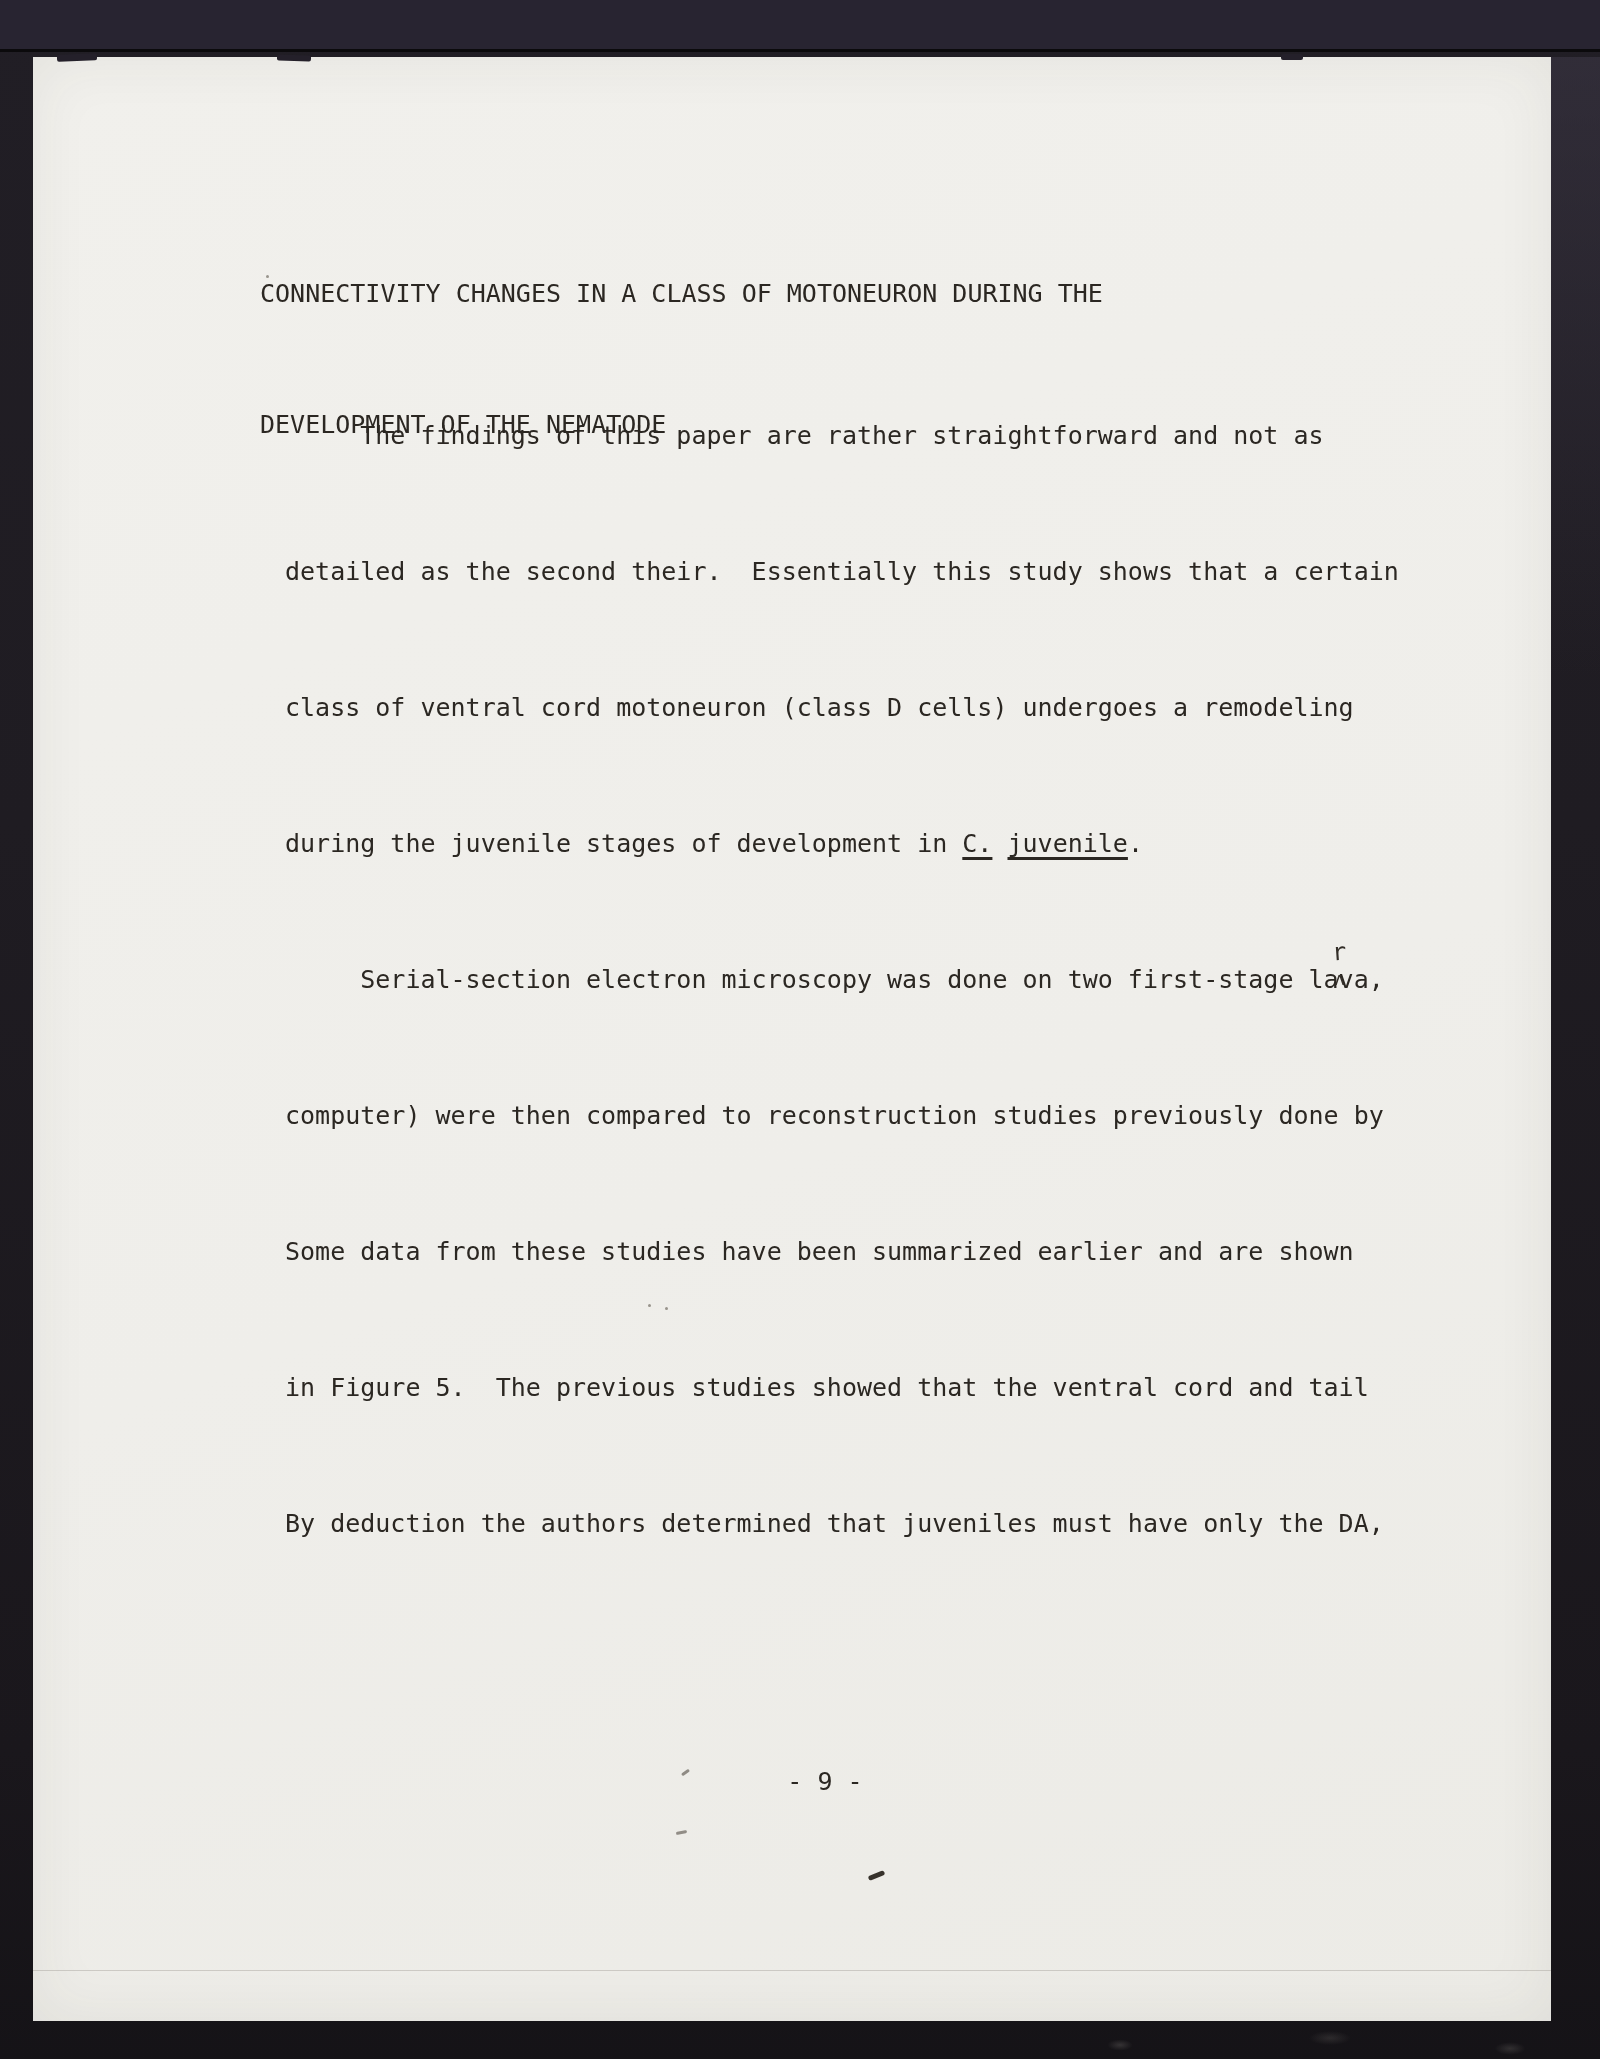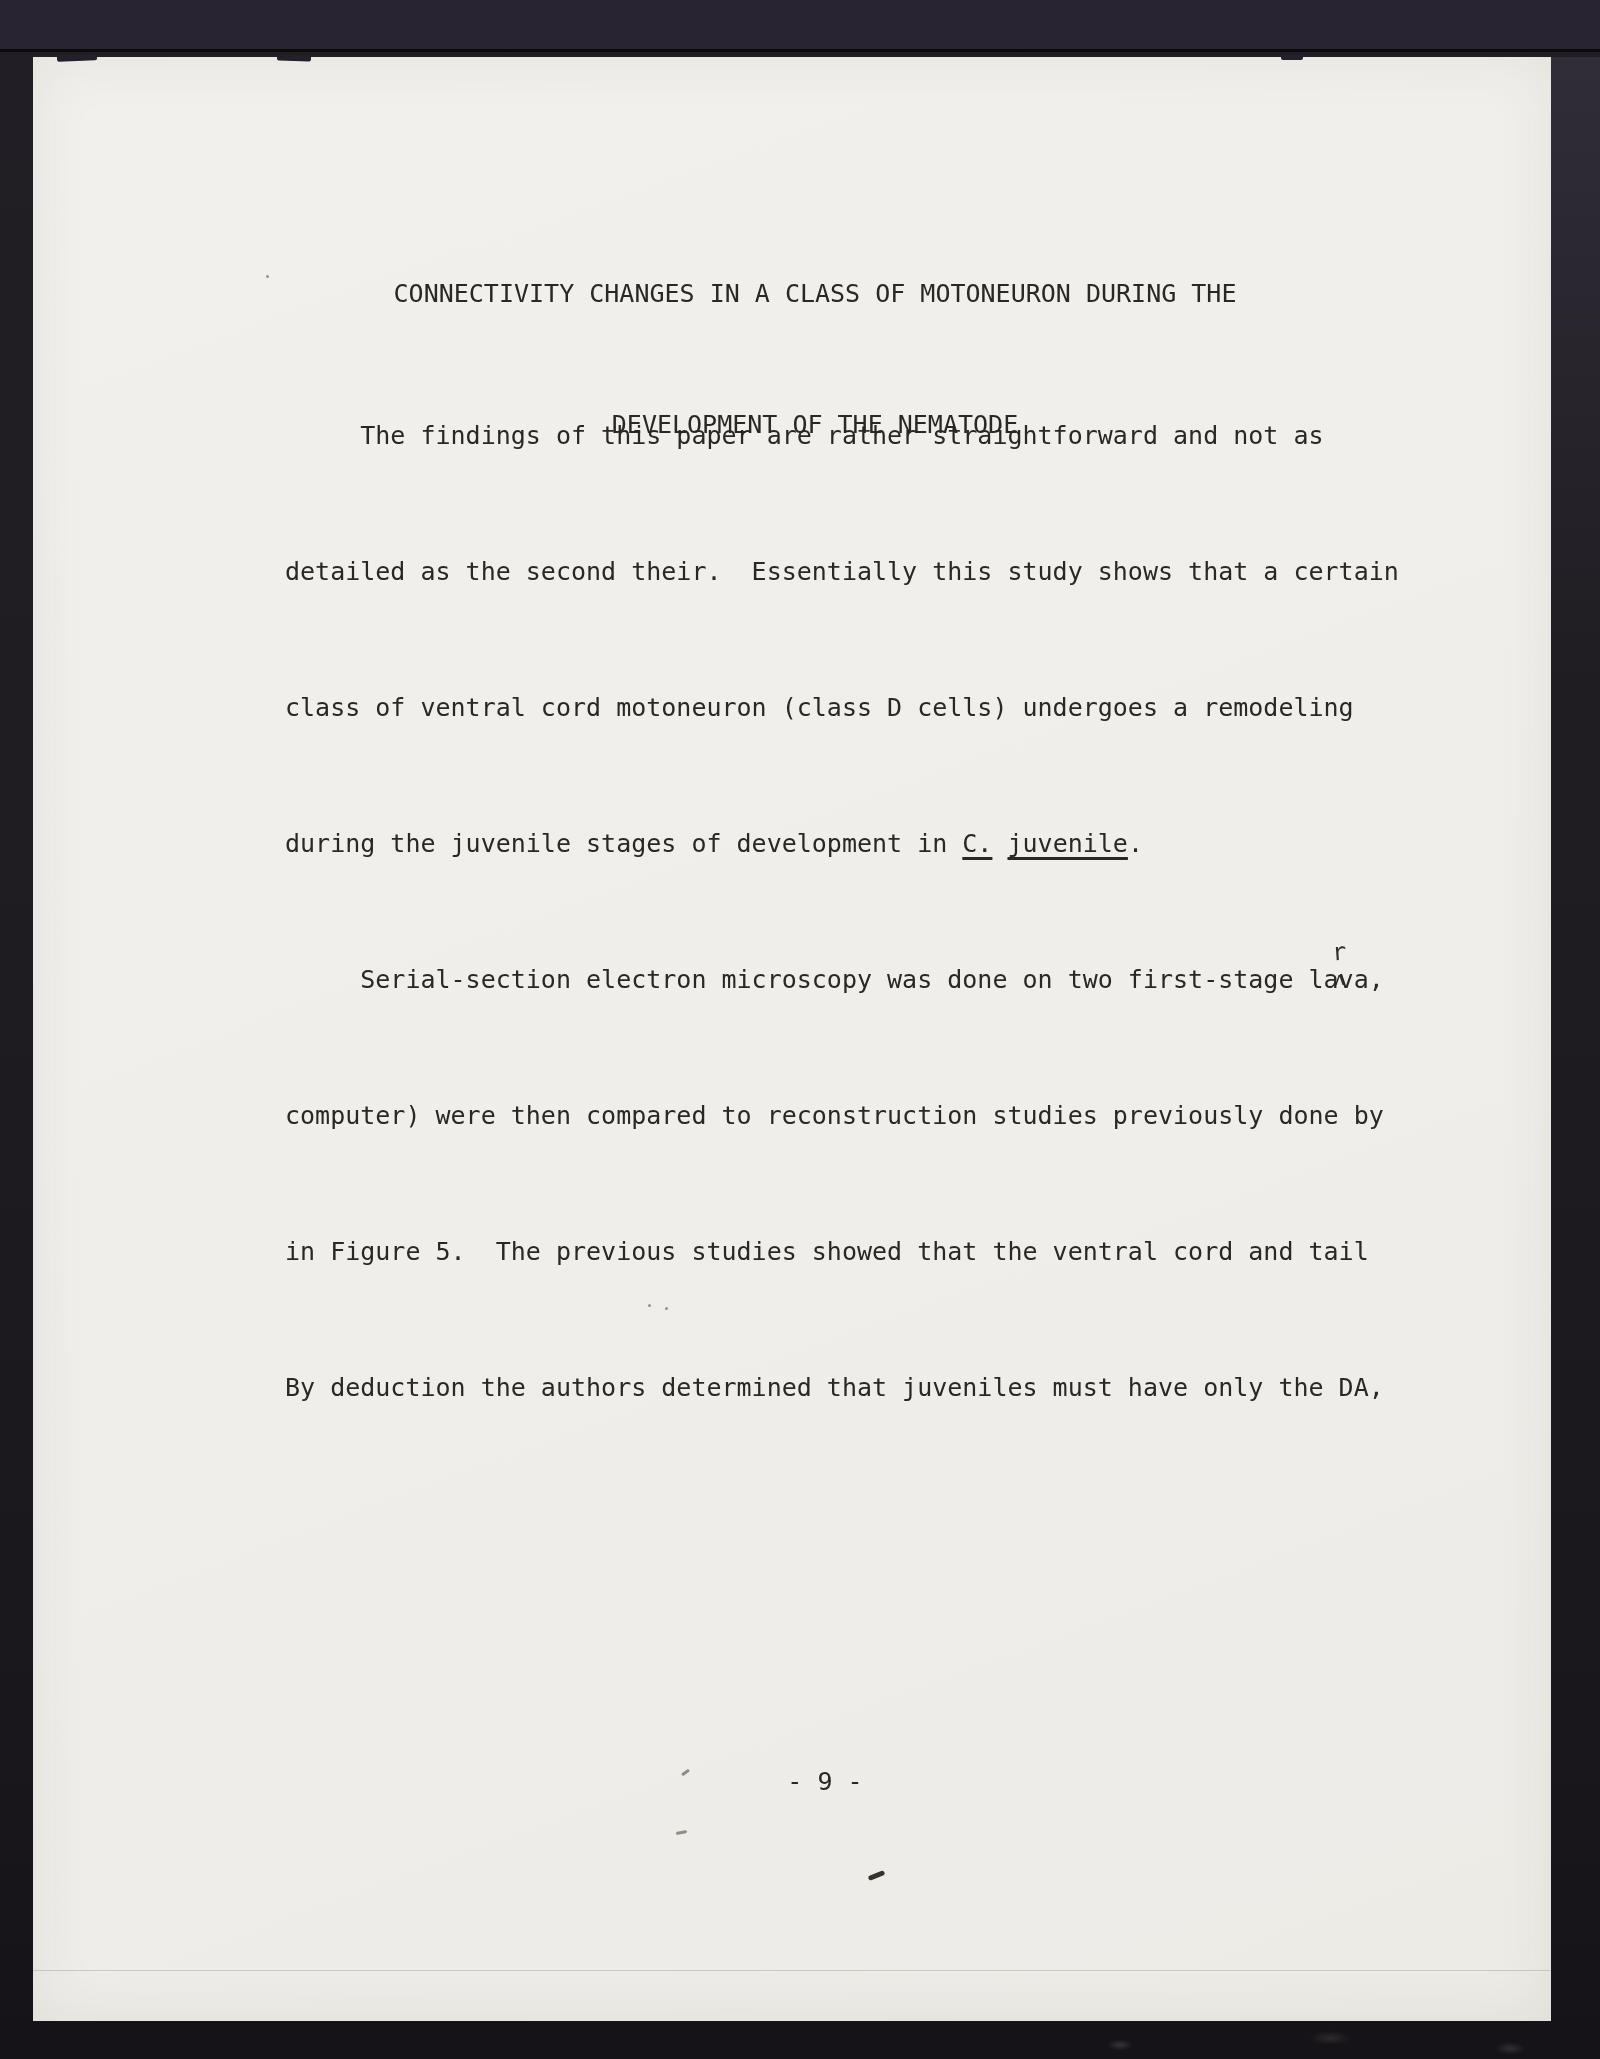--- a/index.html
+++ b/index.html
@@ -25,21 +25,21 @@
     box-shadow:inset 0 0 60px rgba(60,55,45,.07);
     color:#2b2722;
   }
   .notch{position:absolute;background:#24202a;border-radius:2px;}
   .notch.n1{left:24px;top:-3px;width:40px;height:7px;transform:rotate(-2deg);}
   .notch.n2{left:244px;top:-2px;width:34px;height:6px;transform:rotate(1.5deg);}
   .notch.n3{left:1248px;top:-3px;width:22px;height:6px;}
   .title-block{
     position:absolute;left:252px;top:128px;width:1110px;
     font-size:25px;line-height:43.5px;letter-spacing:0;
-    text-align:center;white-space:pre;transform:translateX(-25px);
+    white-space:pre;transform:translateX(-25px);
   }
   .body-block{
     position:absolute;left:252px;top:265px;width:1180px;
     font-size:25px;line-height:45.35px;letter-spacing:0;
     white-space:pre;
   }
   .line{white-space:pre;}
   .ul{
     text-decoration:underline;
     text-decoration-thickness:2.5px;
@@ -83,20 +83,21 @@
       <div class="line">DEVELOPMENT OF THE NEMATODE</div>
     </div>
 
     <div class="body-block">
       <div class="line">     The findings of this paper are rather straightforward and not as</div>
       <div class="line">detailed as the second their.  Essentially this study shows that a certain</div>
       <div class="line">class of ventral cord motoneuron (class D cells) undergoes a remodeling</div>
       <div class="line"><span>during the juvenile stages of development in </span><span class="ul">C.</span><span> </span><span class="ul">juvenile</span><span>.</span></div>
       <div class="line"><span>     Serial-section electron microscopy was done on two first-stage la</span><span class="ins"><span class="ins-r">r</span><span class="ins-caret">ʌ</span></span><span>va,</span></div>
       <div class="line">computer) were then compared to reconstruction studies previously done by</div>
+      <div class="line">Some data from these studies have been summarized earlier and are shown</div>
       <div class="line">in Figure 5.  The previous studies showed that the ventral cord and tail</div>
       <div class="line">By deduction the authors determined that juveniles must have only the DA,</div>
       
       
       
       
       
       
       
       

